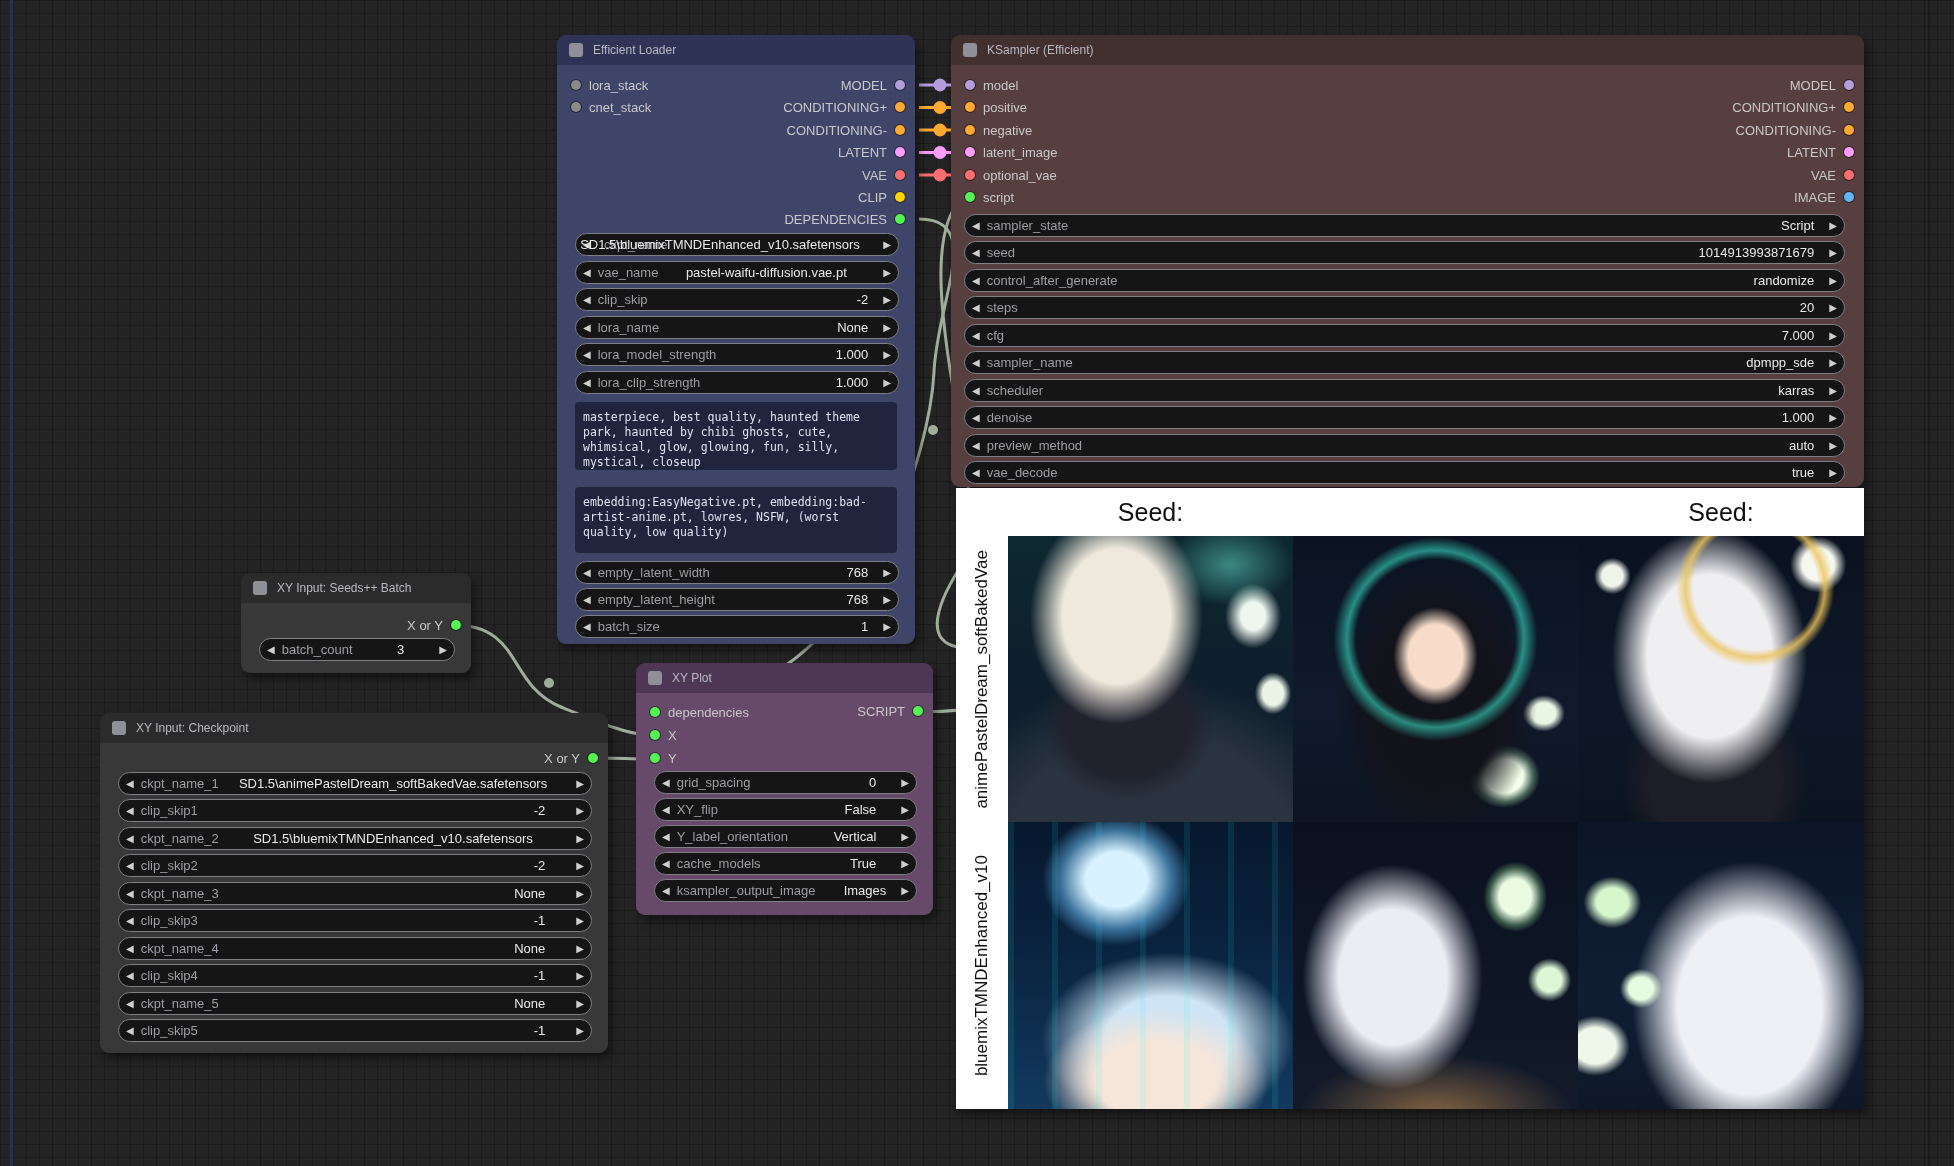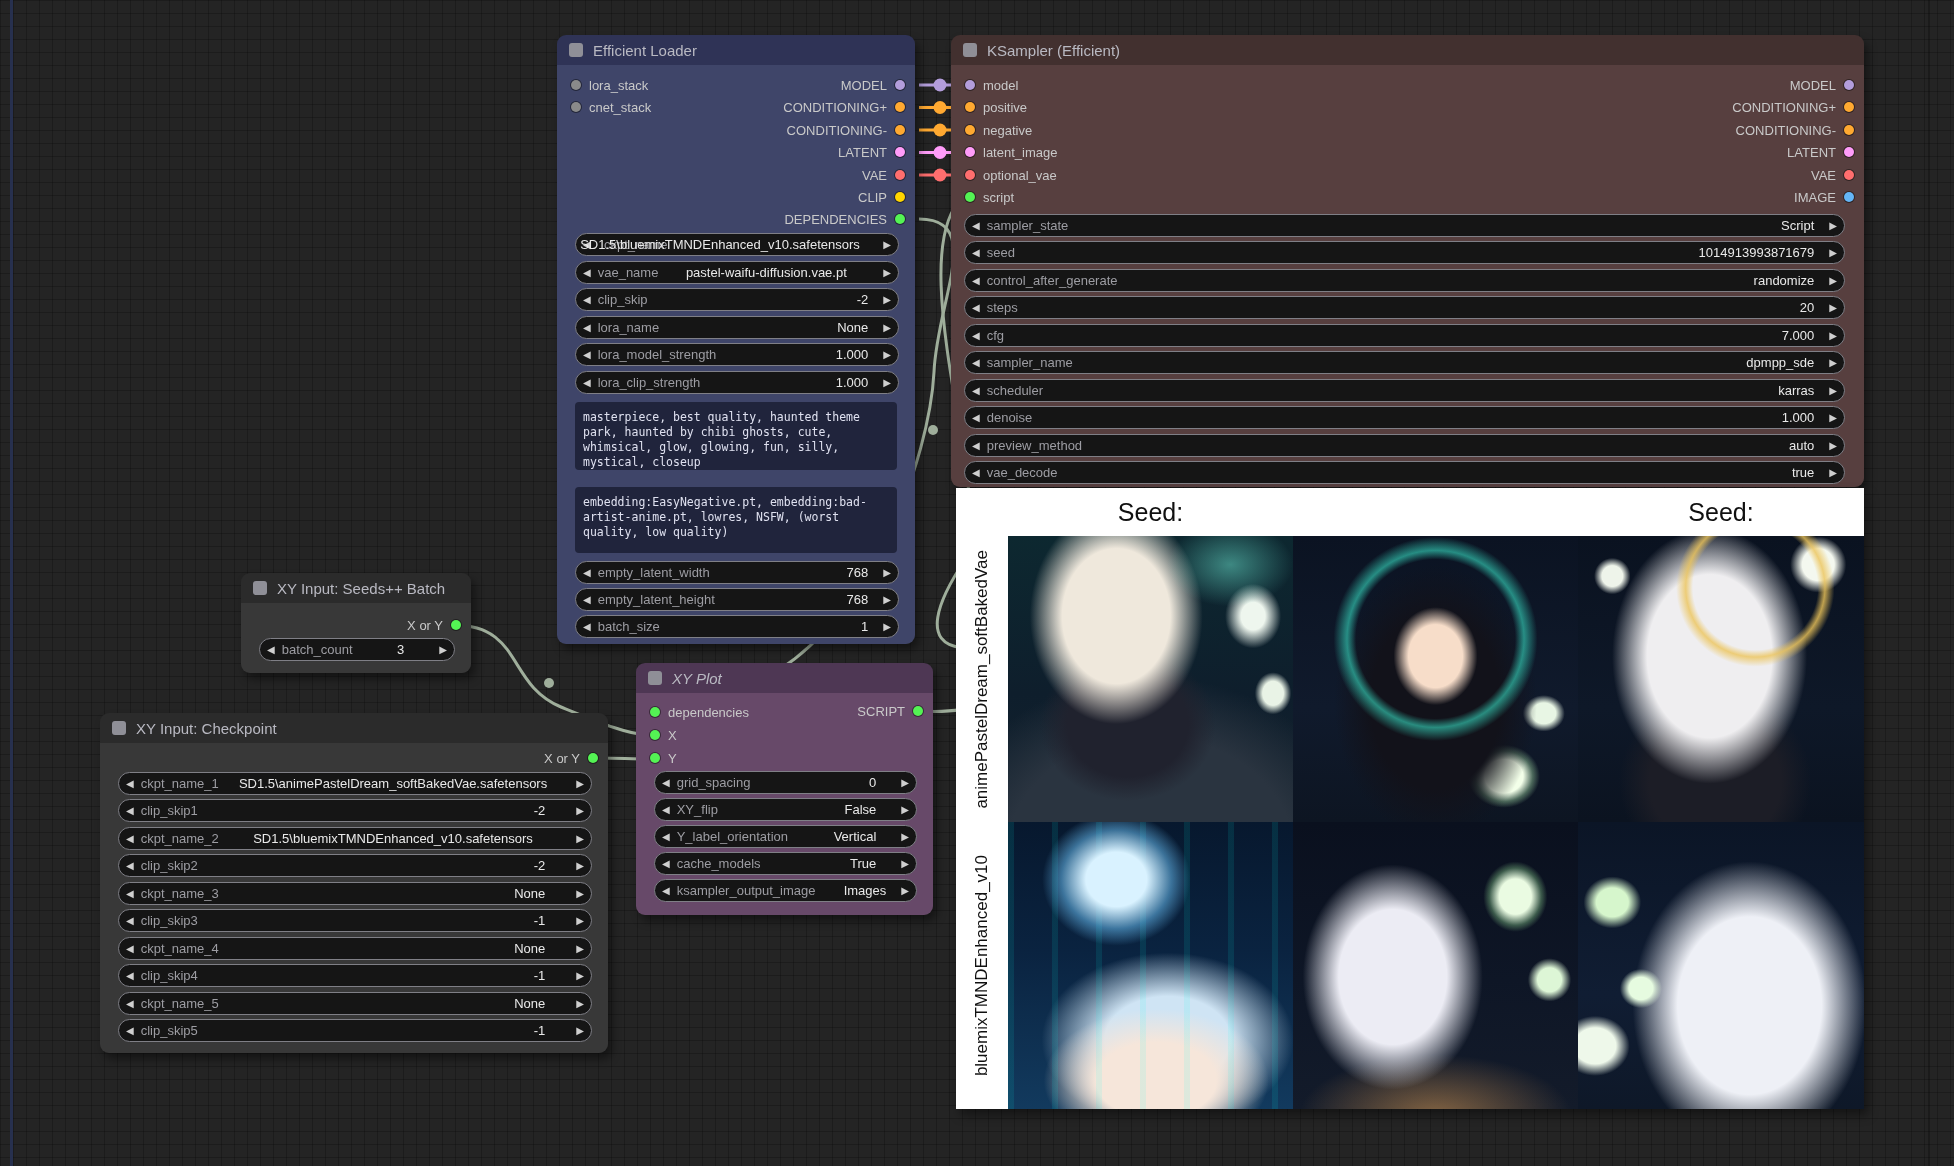--- a/index.html
+++ b/index.html
@@ -11,21 +11,21 @@
       linear-gradient(90deg, rgba(0,0,0,.22) 1px, transparent 1px);
     background-size:13px 13px;
     font-family:"Liberation Sans", sans-serif;
   }
   .vline{position:absolute;top:0;bottom:0;width:3px;}
   #wires{position:absolute;left:0;top:0;z-index:1;}
   .node{position:absolute;z-index:2;border-radius:9px;box-shadow:4px 6px 10px rgba(0,0,0,.45);}
   .tbar{position:absolute;left:0;right:0;top:0;height:30px;border-radius:9px 9px 0 0;display:flex;align-items:center;}
   .nbody{position:absolute;left:0;right:0;top:30px;bottom:0;border-radius:0 0 9px 9px;}
   .ticon{width:14px;height:14px;border-radius:3px;background:#8f8f97;margin:0 10px 0 12px;}
-  .ttext{font-size:15px;color:#b9b9c2;white-space:nowrap;}
+  .ttext{font-size:12px;color:#b9b9c2;white-space:nowrap;}
   .iorow{position:absolute;height:20px;display:flex;align-items:center;font-size:13px;color:#c9c9c9;white-space:nowrap;}
   .iorow.out{flex-direction:row-reverse;}
   .dot{width:10px;height:10px;border-radius:50%;flex:0 0 auto;box-shadow:0 0 0 1px rgba(0,0,0,.45);}
   .iorow .dot{margin:0 8px;}
   .pill{position:absolute;height:21px;background:#151515;border:1.5px solid #7f7f86;border-radius:12px;display:flex;align-items:center;font-size:13px;line-height:21px;white-space:nowrap;}
   .arr{color:#cfcfcf;font-size:10px;padding:0 7px;flex:0 0 auto;cursor:pointer;}
   .wlabel{color:#9d9da3;}
   .wvalue{flex:1;text-align:right;color:#e9e9e9;padding:0 8px 0 6px;overflow:hidden;}
   .pill.centerv .wvalue{text-align:center;}
   .pill.glitch{overflow:visible;}
@@ -420,21 +420,21 @@
     </div>
     <div class="pill" style="left:18px;top:306px;width:472px;">
       <span class="arr">◀</span>
       <span class="wlabel">clip_skip5</span>
       <span class="wvalue" style="padding-right:24px;">-1</span>
       <span class="arr">▶</span>
     </div>
   </div>
 
   <div class="node" style="left:636px;top:663px;width:297px;height:252px;">
-    <div class="tbar" style="background: rgb(78, 55, 84); font-style: italic;">
+    <div class="tbar" style="background: rgb(78, 55, 84);">
       <span class="ticon"></span>
       <span class="ttext">XY Plot</span>
     </div>
     <div class="nbody" style="background: rgb(103, 73, 105);"></div>
     <div class="iorow" style="left:6px;top:39px;">
       <span class="dot" style="background: rgb(84, 243, 84);"></span>
       <span>dependencies</span>
     </div>
     <div class="iorow" style="left:6px;top:62px;">
       <span class="dot" style="background: rgb(84, 243, 84);"></span>

